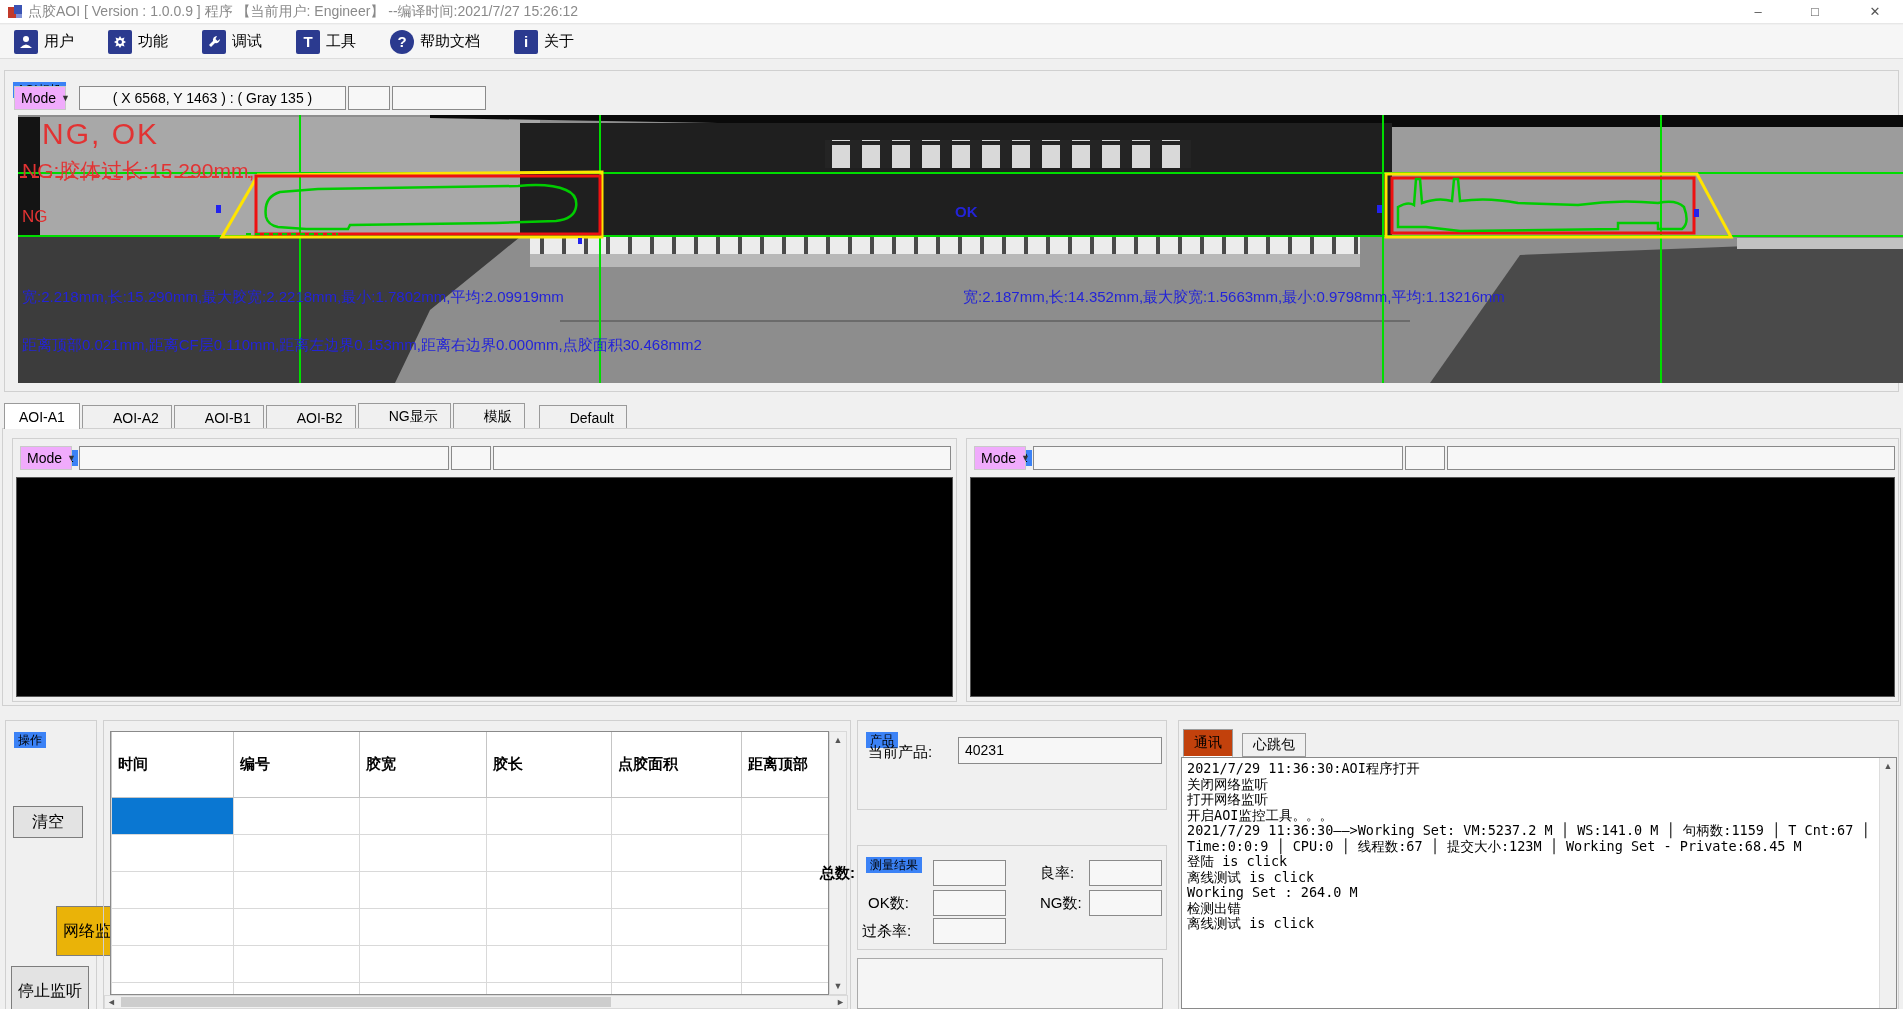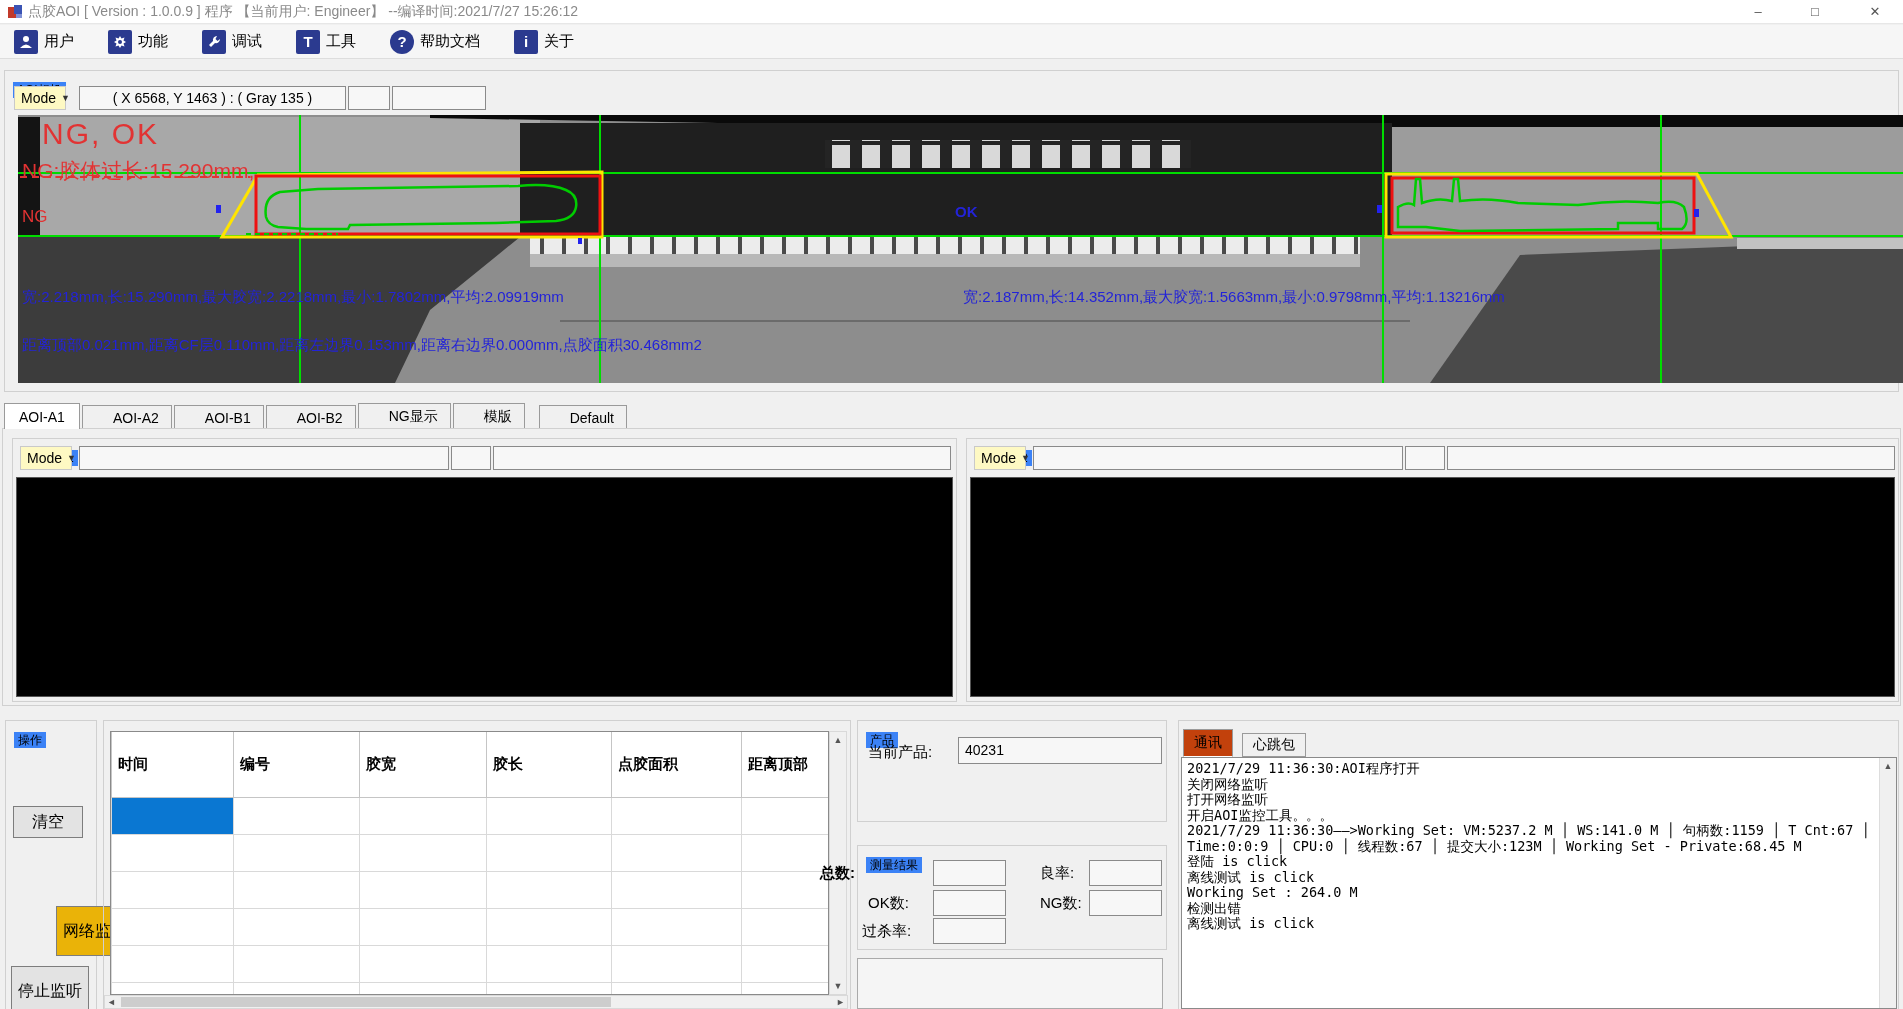--- a/index.html
+++ b/index.html
@@ -25,21 +25,21 @@
     font-size:15px; font-weight:bold; }
   .tbitem .lbl { font-size:15px; }
 
   
   .gbox { position:absolute; border:1px solid #d0d0d0; }
   .glabel { position:absolute; top:-9px; left:8px; background:#3b82f6;
     padding:0 4px; font-size:12px; line-height:16px; white-space:nowrap;margin-top:20px; }
 
   
   .modebtn { position:absolute; height:24px; padding:0 6px; font-size:14px;
-    background:#fef9c3; border:1px solid #c9c9c9; display:flex; align-items:center; gap:5px; cursor:pointer; }
+    background:#f0abfc; border:1px solid #c9c9c9; display:flex; align-items:center; gap:5px; cursor:pointer; }
   .modebtn .arr { font-size:9px; color:#333; }
   .tb { position:absolute; border:1px solid #8a8a8a; background:#f7f7f7; font-size:14px; }
 
   
   #camera { left:18px; top:115px; width:1885px; height:268px; background:#919191; cursor:crosshair; }
   #camera svg { display:block; }
   .ovl { position:absolute; white-space:nowrap; }
   .redtxt { color:#e23333; }
   .bluetxt { color:#2323d8; font-size:15px; }
 
@@ -335,21 +335,21 @@
   <div class="sbar" style="left:829px; top:731px; width:18px; height:264px;">
     <div style="margin-top:3px;">▲</div>
     <div style="position:absolute; bottom:3px; width:100%;">▼</div>
   </div>
   <div class="sbar" style="left:104px; top:995px; width:744px; height:14px;">
     <div style="position:absolute; left:2px; top:1px;">◄</div>
     <div class="sthumb" style="left:16px; top:1px; width:490px; height:10px;"></div>
     <div style="position:absolute; right:2px; top:1px;">►</div>
   </div>
 
-  <div class="gbox" style="left:857px; top:720px; width:310px; height:102px;">
+  <div class="gbox" style="left:857px; top:720px; width:310px; height:90px;">
     <div class="glabel">产品</div>
   </div>
   <div class="fieldlabel" style="left:868px; top:743px;">当前产品:</div>
   <div class="tb" style="left:958px; top:737px; width:204px; height:27px; line-height:25px; padding-left:6px;">40231</div>
 
   <div class="gbox" style="left:857px; top:845px; width:310px; height:105px;">
     <div class="glabel">测量结果</div>
   </div>
   <div class="fieldlabel" style="left:820px; top:864px;font-weight:bold;">总数:</div>
   <div class="tb" style="left:933px; top:860px; width:73px; height:26px;"></div>

